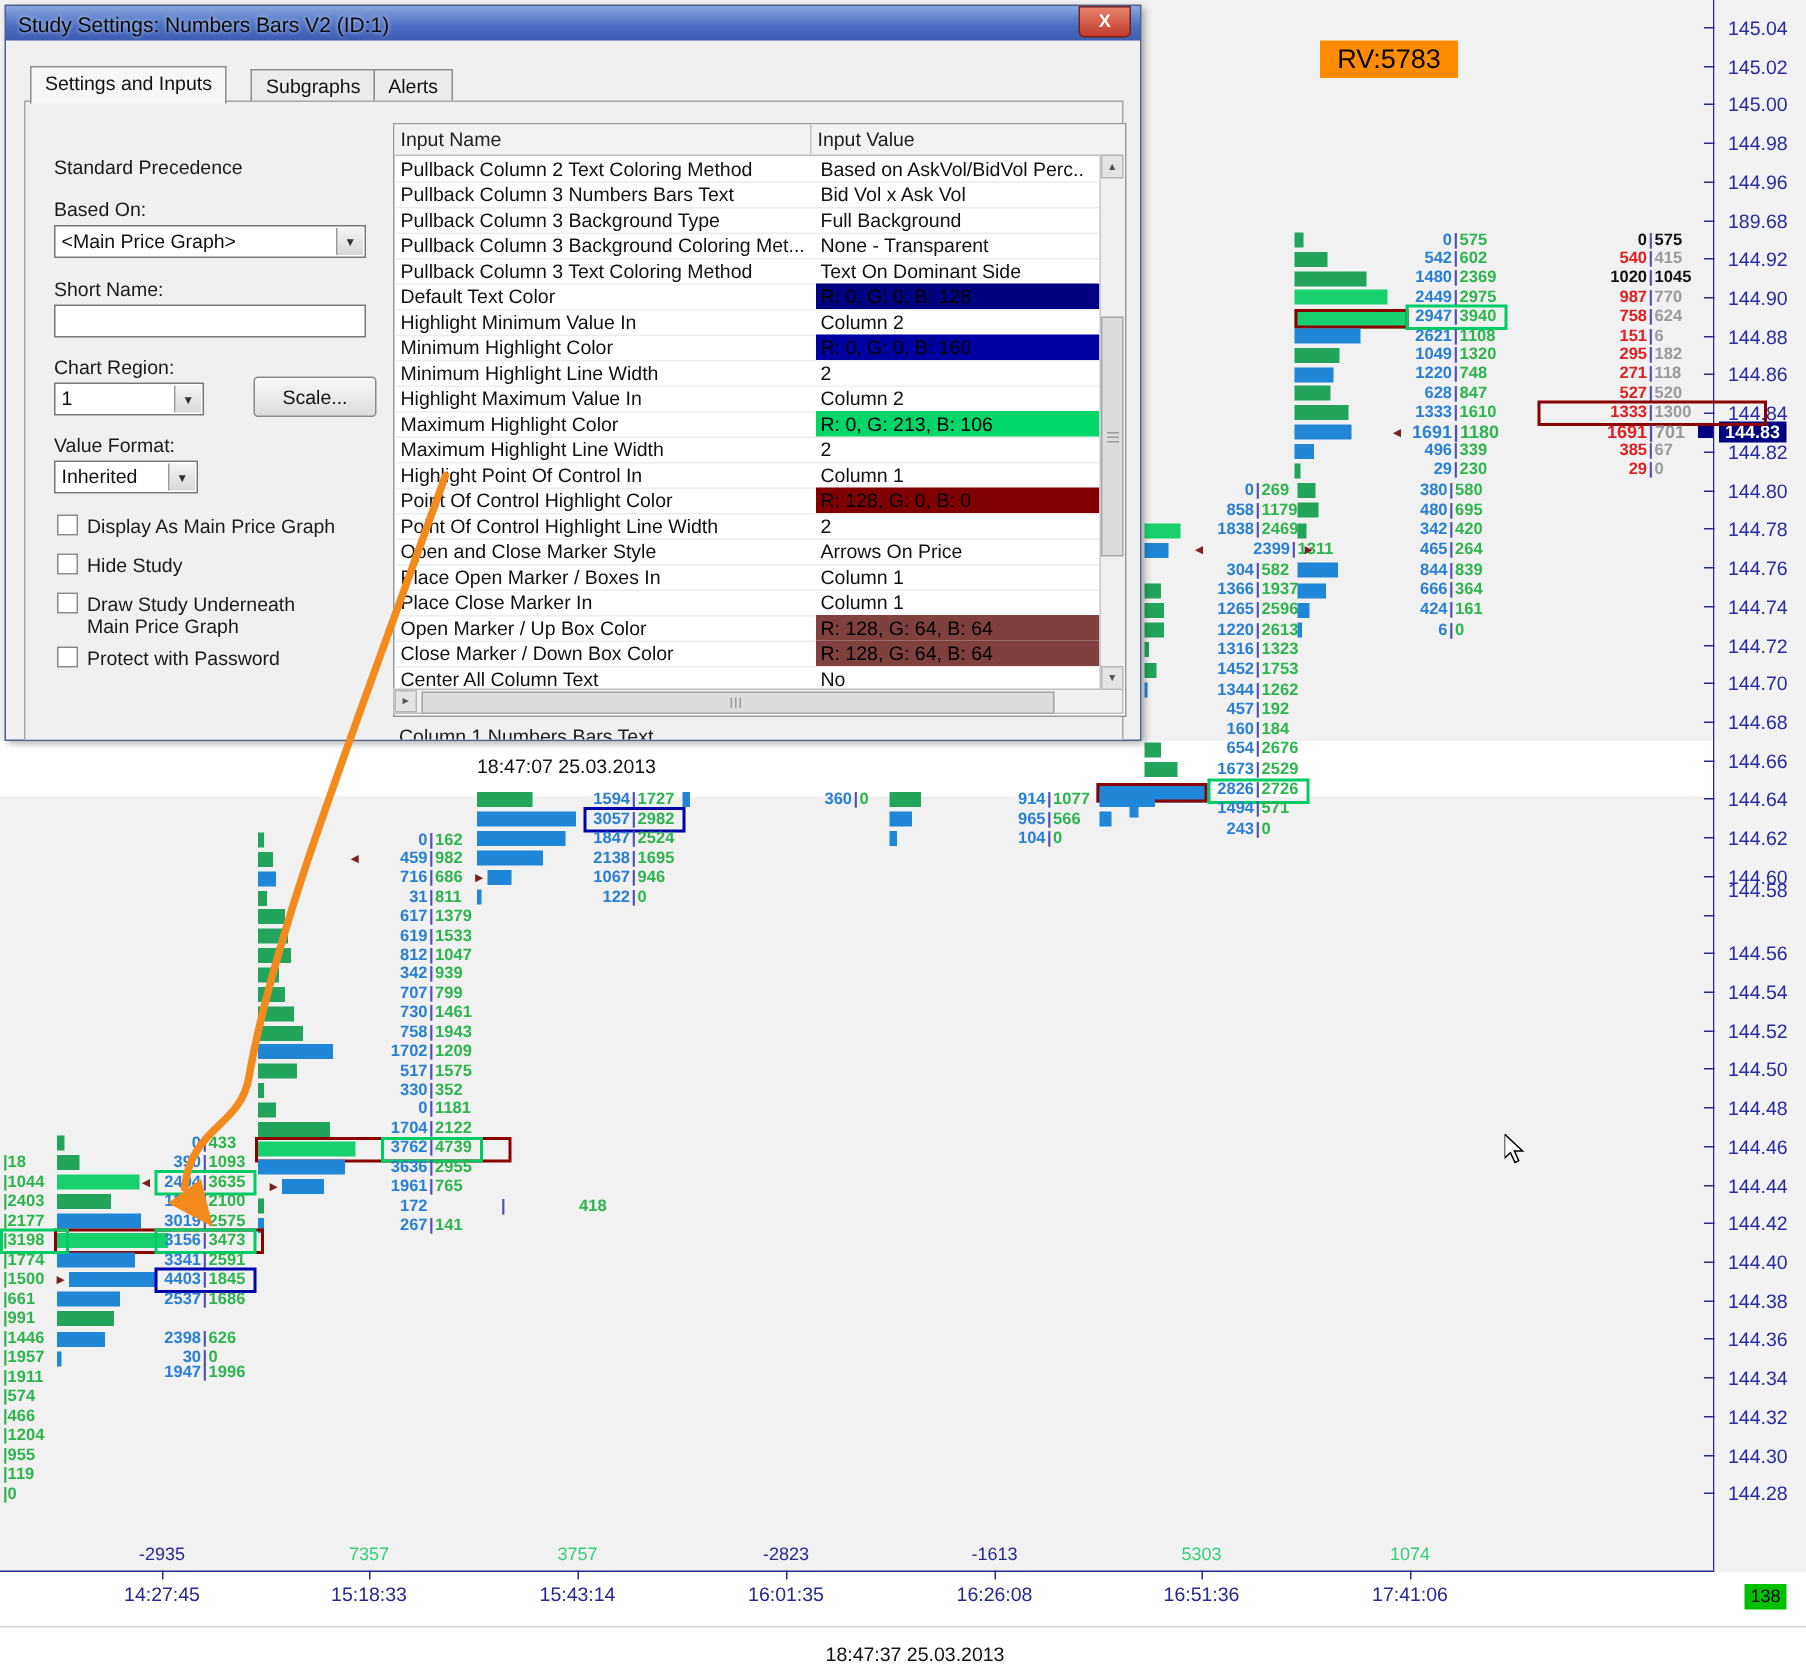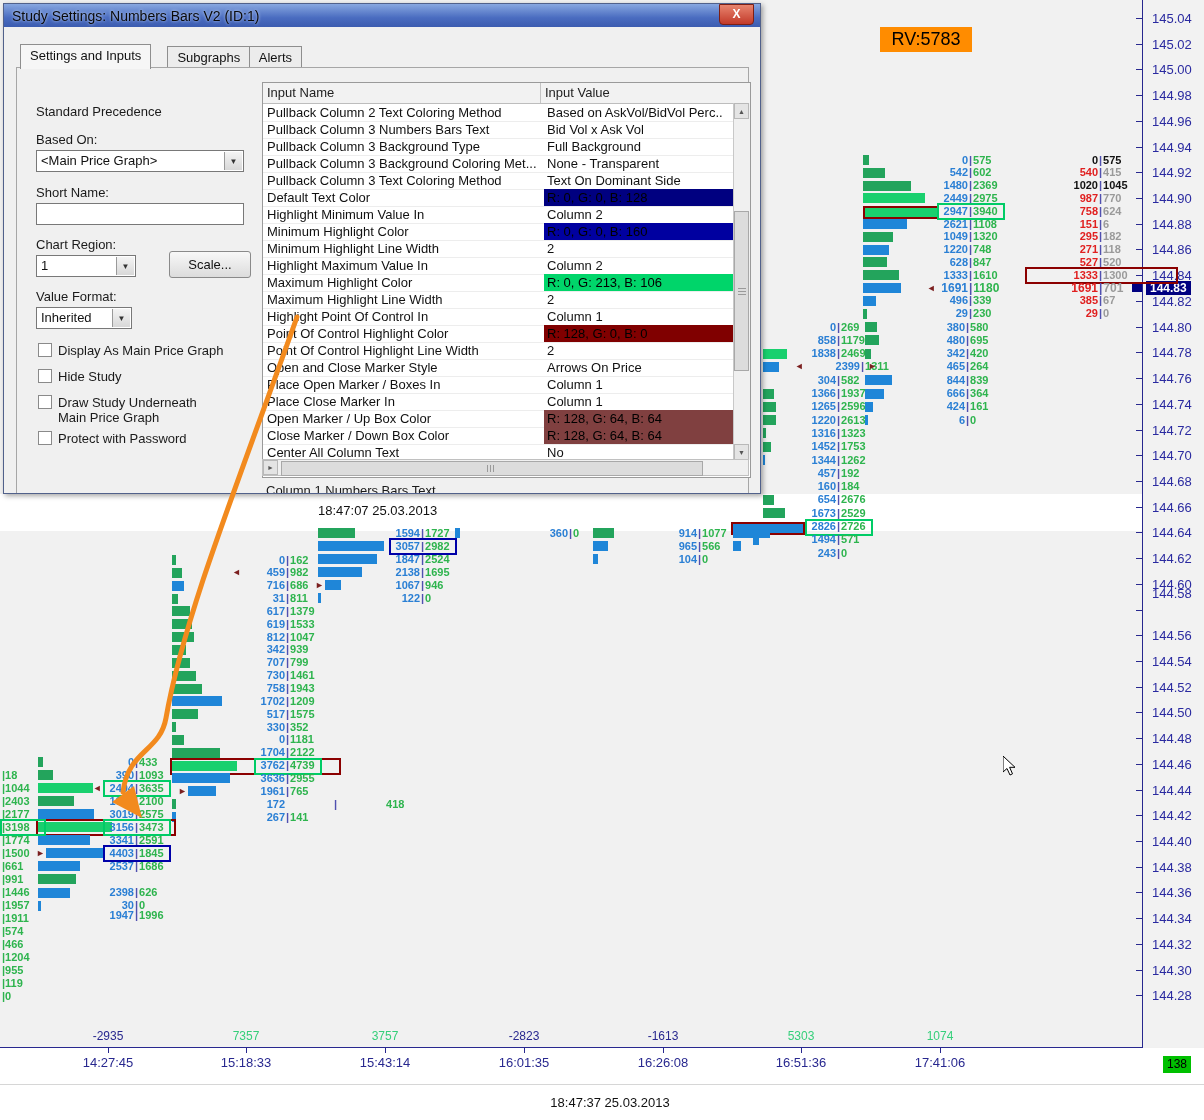--- a/index.html
+++ b/index.html
@@ -115,21 +115,21 @@
       <div class="price-label" style="top: 11px;">145.04</div>
       <div class="price-tick" style="top: 43.72px;"></div>
       <div class="price-label" style="top: 36.72px;">145.02</div>
       <div class="price-tick" style="top: 69.44px;"></div>
       <div class="price-label" style="top: 62.44px;">145.00</div>
       <div class="price-tick" style="top: 95.16px;"></div>
       <div class="price-label" style="top: 88.16px;">144.98</div>
       <div class="price-tick" style="top: 120.88px;"></div>
       <div class="price-label" style="top: 113.88px;">144.96</div>
       <div class="price-tick" style="top: 146.6px;"></div>
-      <div class="price-label" style="top: 139.6px;">144.94</div>
+      <div class="price-label" style="top: 139.6px;">189.68</div>
       <div class="price-tick" style="top: 172.32px;"></div>
       <div class="price-label" style="top: 165.32px;">144.92</div>
       <div class="price-tick" style="top: 198.04px;"></div>
       <div class="price-label" style="top: 191.04px;">144.90</div>
       <div class="price-tick" style="top: 223.76px;"></div>
       <div class="price-label" style="top: 216.76px;">144.88</div>
       <div class="price-tick" style="top: 249.48px;"></div>
       <div class="price-label" style="top: 242.48px;">144.86</div>
       <div class="price-tick" style="top: 275.2px;"></div>
       <div class="price-label" style="top: 268.2px;">144.84</div>

